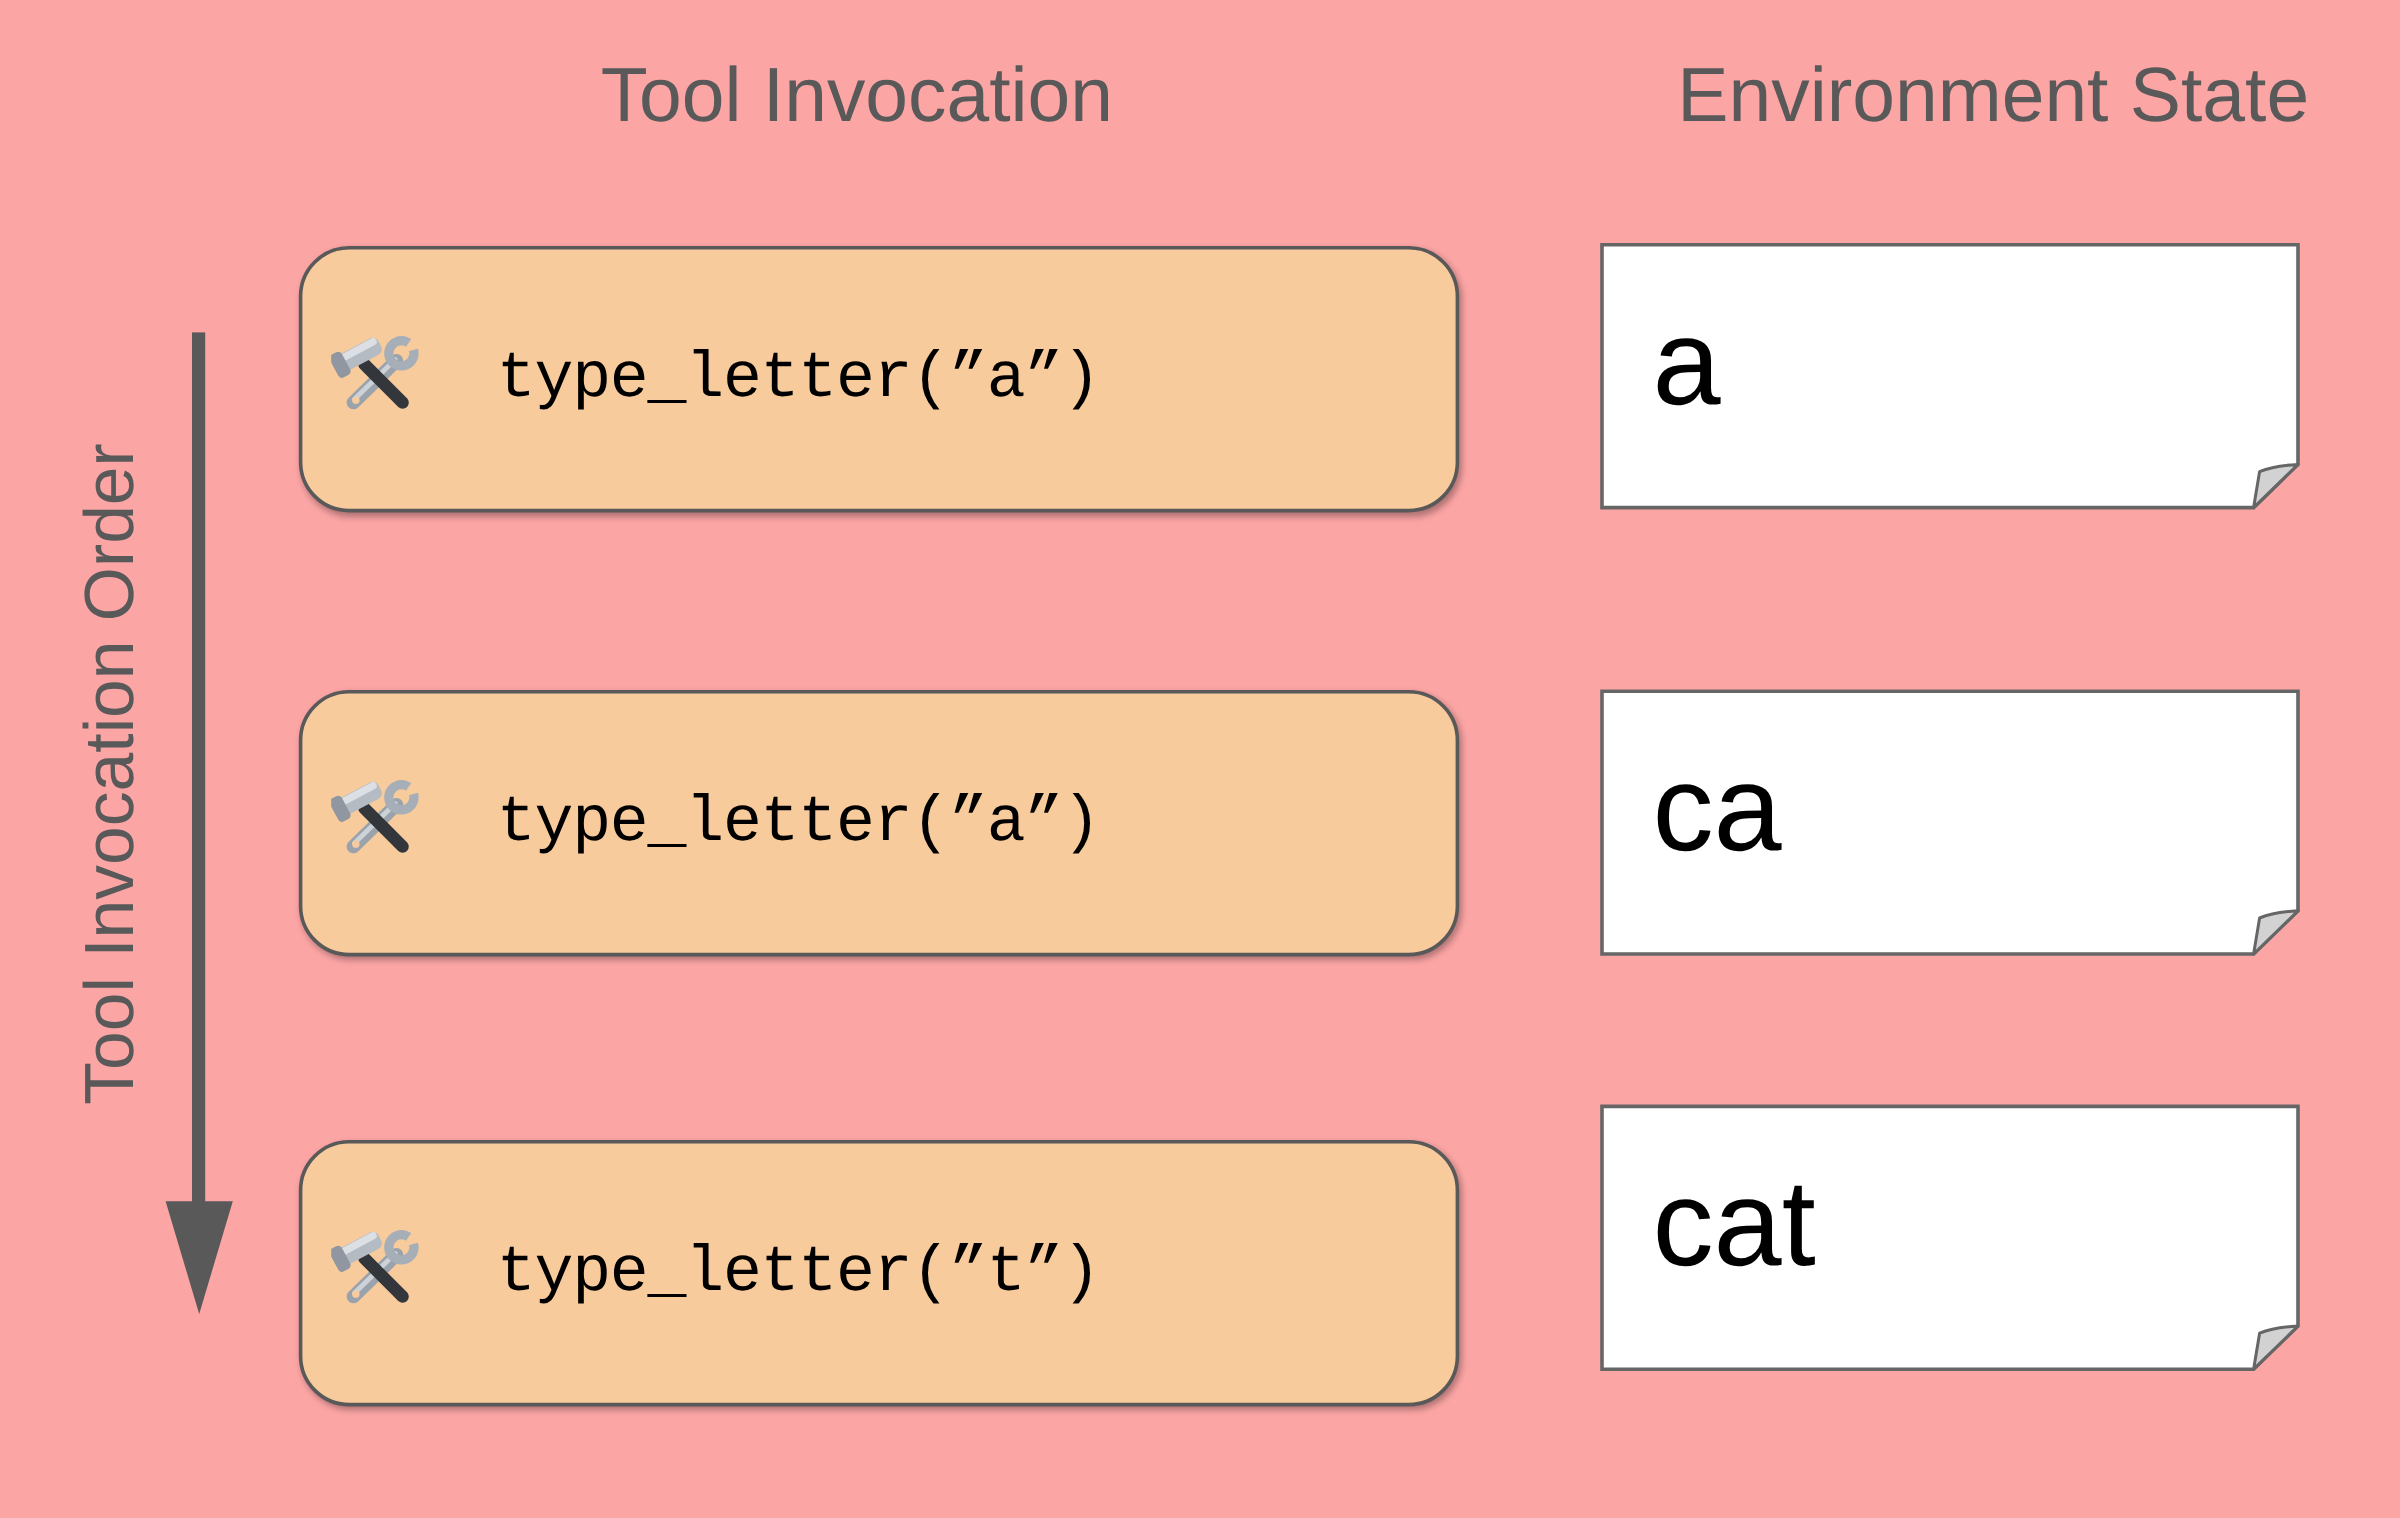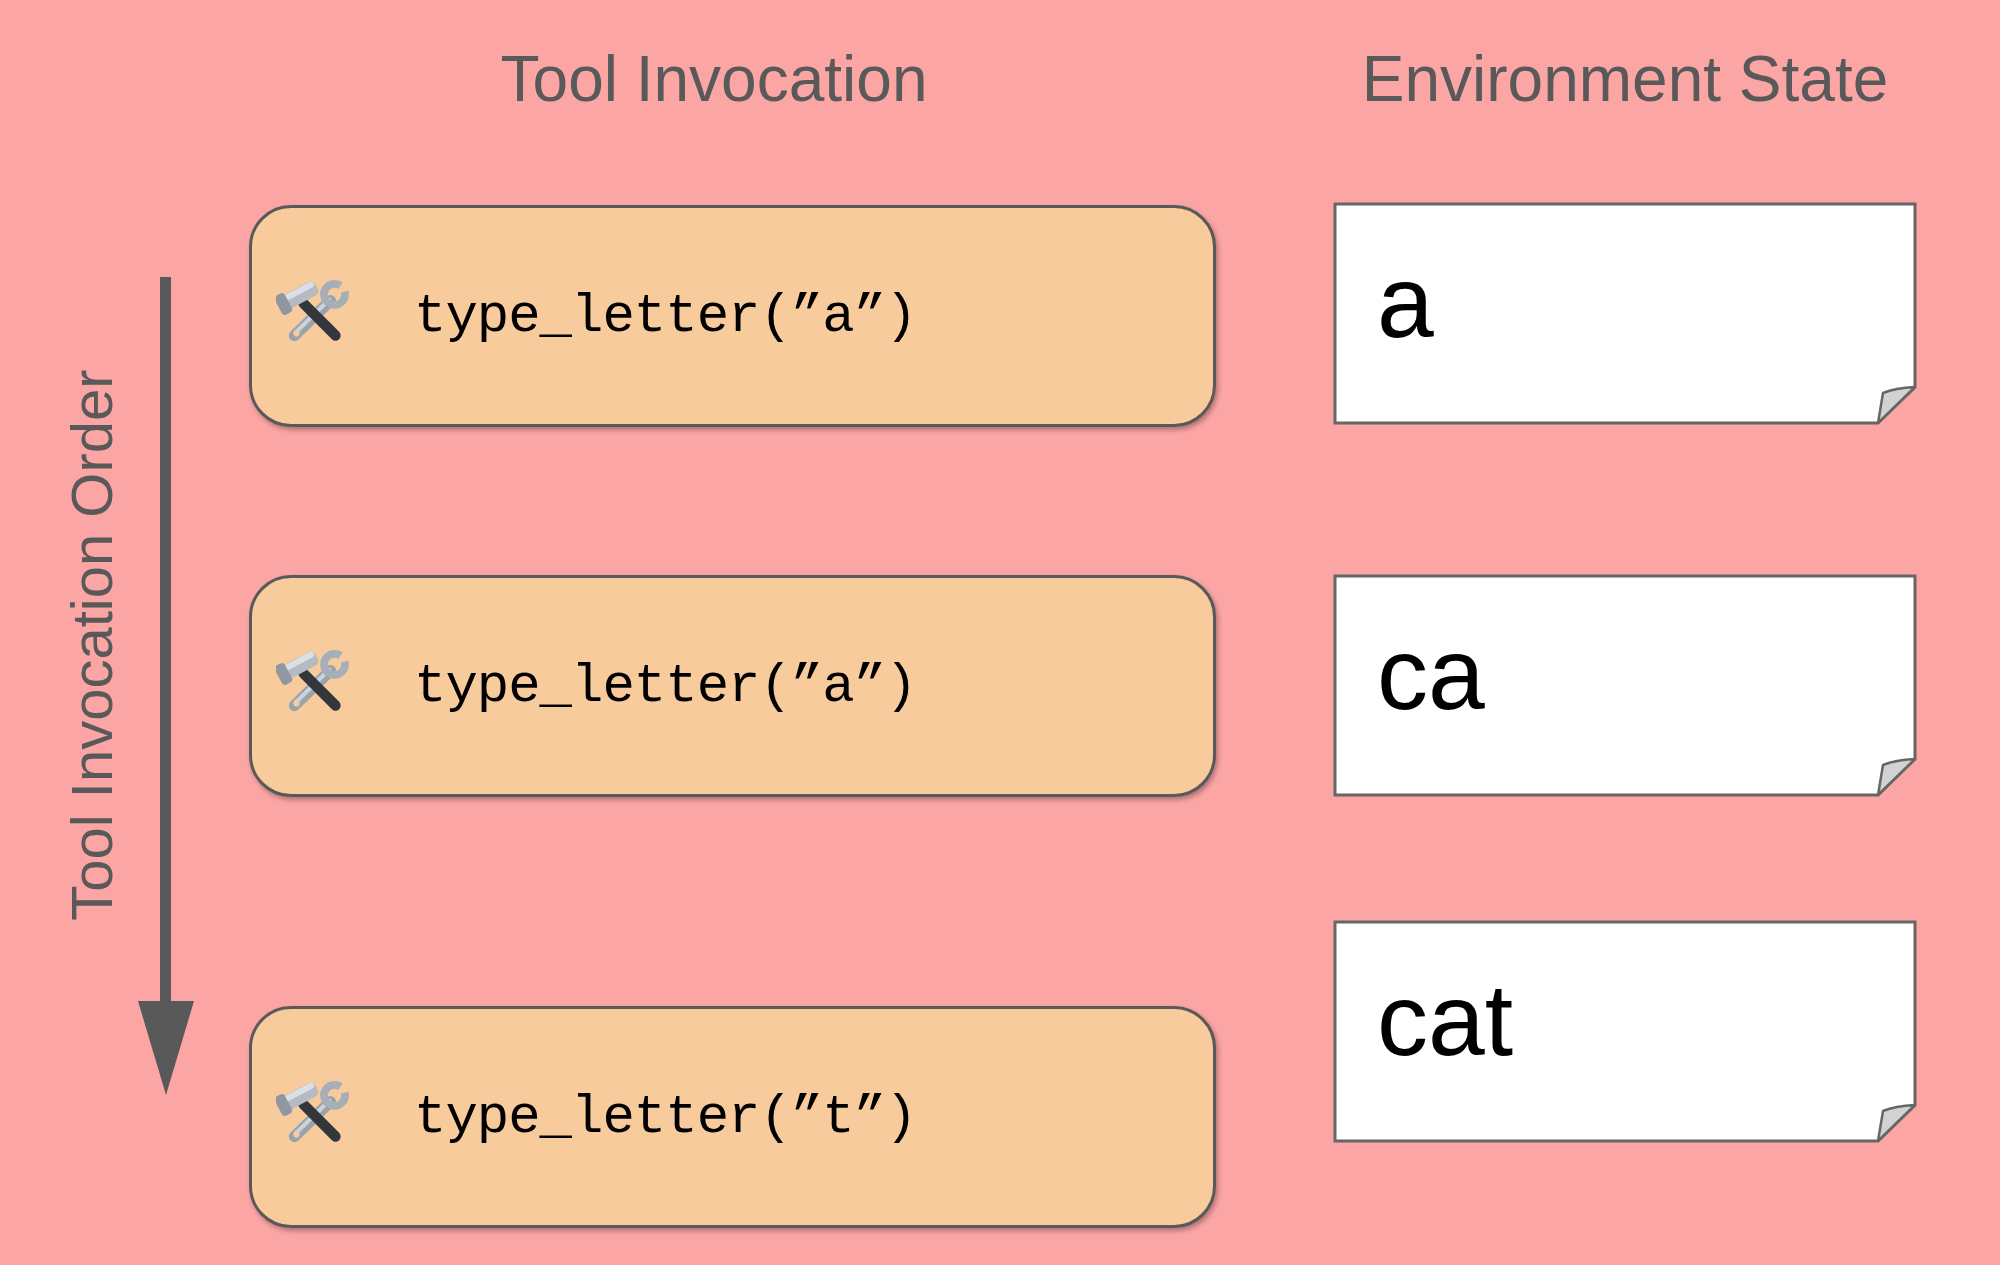--- a/index.html
+++ b/index.html
@@ -3,39 +3,39 @@
 <meta charset="utf-8">
 <style>
   html,body{margin:0;padding:0;background:#ffffff;}
   .canvas{position:relative;width:2000px;height:1265px;background:#fca5a5;overflow:hidden;
           font-family:"Liberation Sans","DejaVu Sans",sans-serif;}
 
   
   .hdr{position:absolute;top:42px;height:74px;line-height:74px;font-size:64px;color:#595959;
        text-align:center;white-space:nowrap;}
   .hdr-left{left:249px;width:930px;}
-  .hdr-right{left:1333px;width:584px;}
+  .hdr-right{left:1369px;width:584px;}
 
   
   .order-label-wrap{position:absolute;left:-458px;top:612px;width:1100px;height:66px;
        transform:rotate(-90deg);text-align:center;}
   .order-label{font-size:58px;line-height:66px;color:#595959;white-space:nowrap;}
 
   
   .arrow-shaft{position:absolute;left:160px;top:277px;width:11px;height:726px;background:#595959;}
   .arrow-head{position:absolute;left:138px;top:1001px;width:0;height:0;
        border-left:28px solid transparent;border-right:28px solid transparent;
        border-top:94px solid #595959;}
 
   
   .tool-box{position:absolute;left:249px;width:967px;height:222px;box-sizing:border-box;
        background:#F8CB9C;border:3px solid #595959;border-radius:42px;
        display:flex;align-items:center;padding-left:24px;
        box-shadow:2px 3px 5px rgba(0,0,0,0.30);text-align:center;}
-  .tool-box.r0{top:205px;} .tool-box.r1{top:575px;} .tool-box.r2{top:1006px;}
+  .tool-box.r0{top:205px;} .tool-box.r1{top:575px;} .tool-box.r2{top:950px;}
   .tool-icon{width:78px;height:78px;flex:none;margin-right:60px;}
   .tool-icon svg{width:100%;height:100%;display:block;}
   .code{font-family:"Liberation Mono","DejaVu Sans Mono",monospace;font-size:54px;
        color:#000000;white-space:pre;letter-spacing:-1px;}
 
   
   .env-box{position:absolute;left:1333px;width:584px;height:223px;}
   .env-box.r0{top:202px;} .env-box.r1{top:574px;} .env-box.r2{top:920px;}
   .card-shape{position:absolute;left:0;top:0;width:100%;height:100%;}
   .env-text{position:absolute;left:44px;top:calc(50% - 12px);transform:translateY(-50%);

